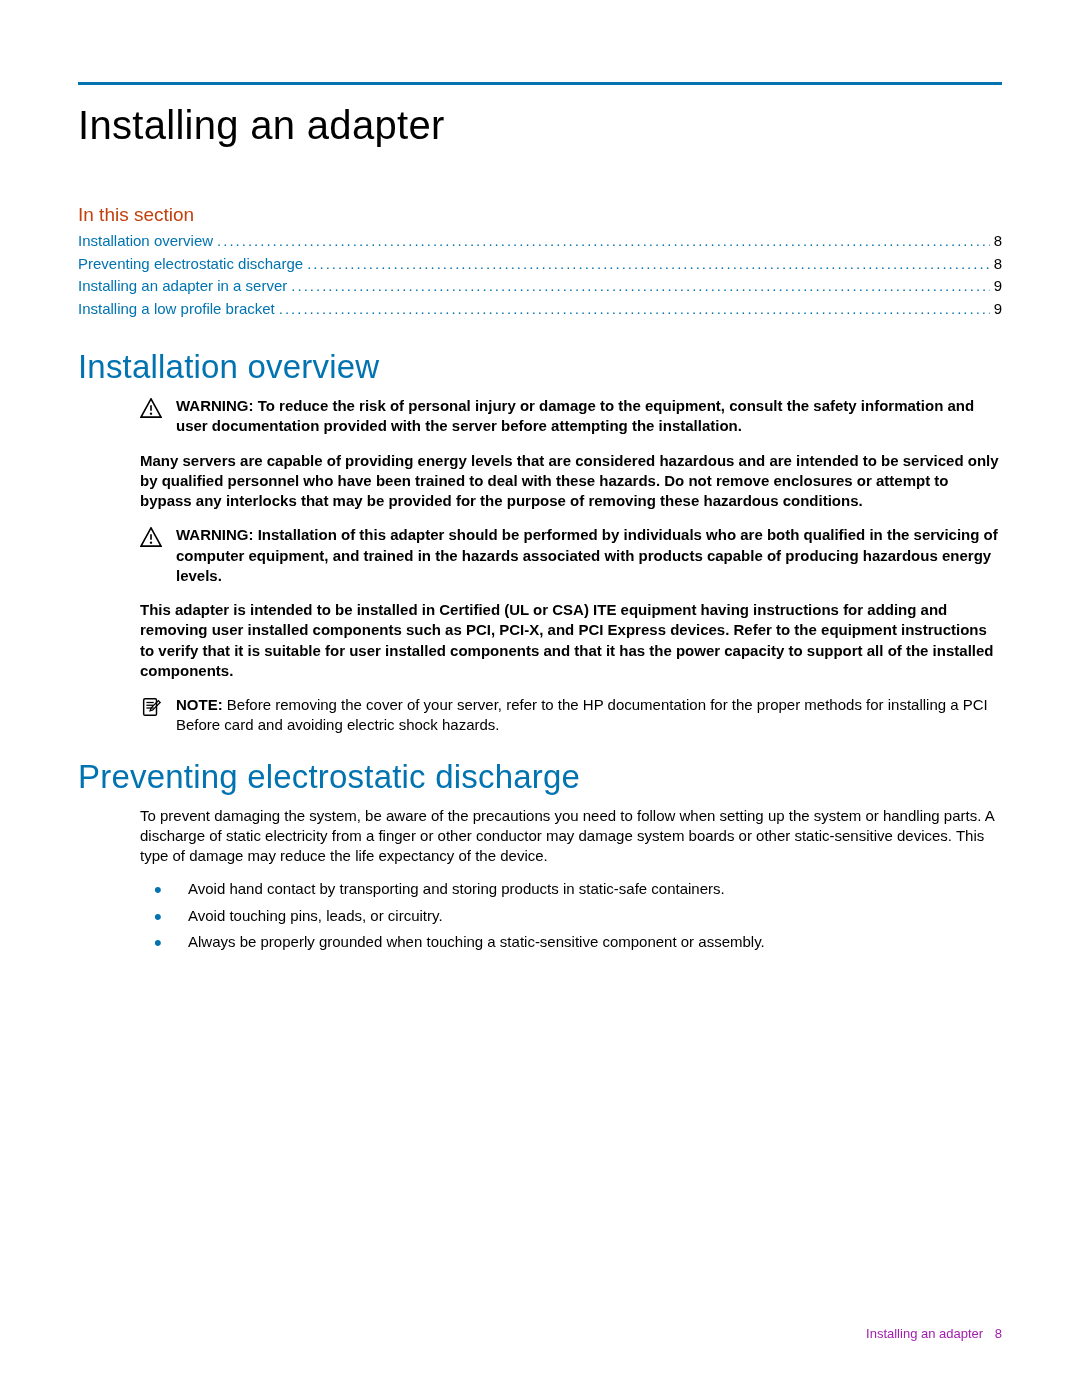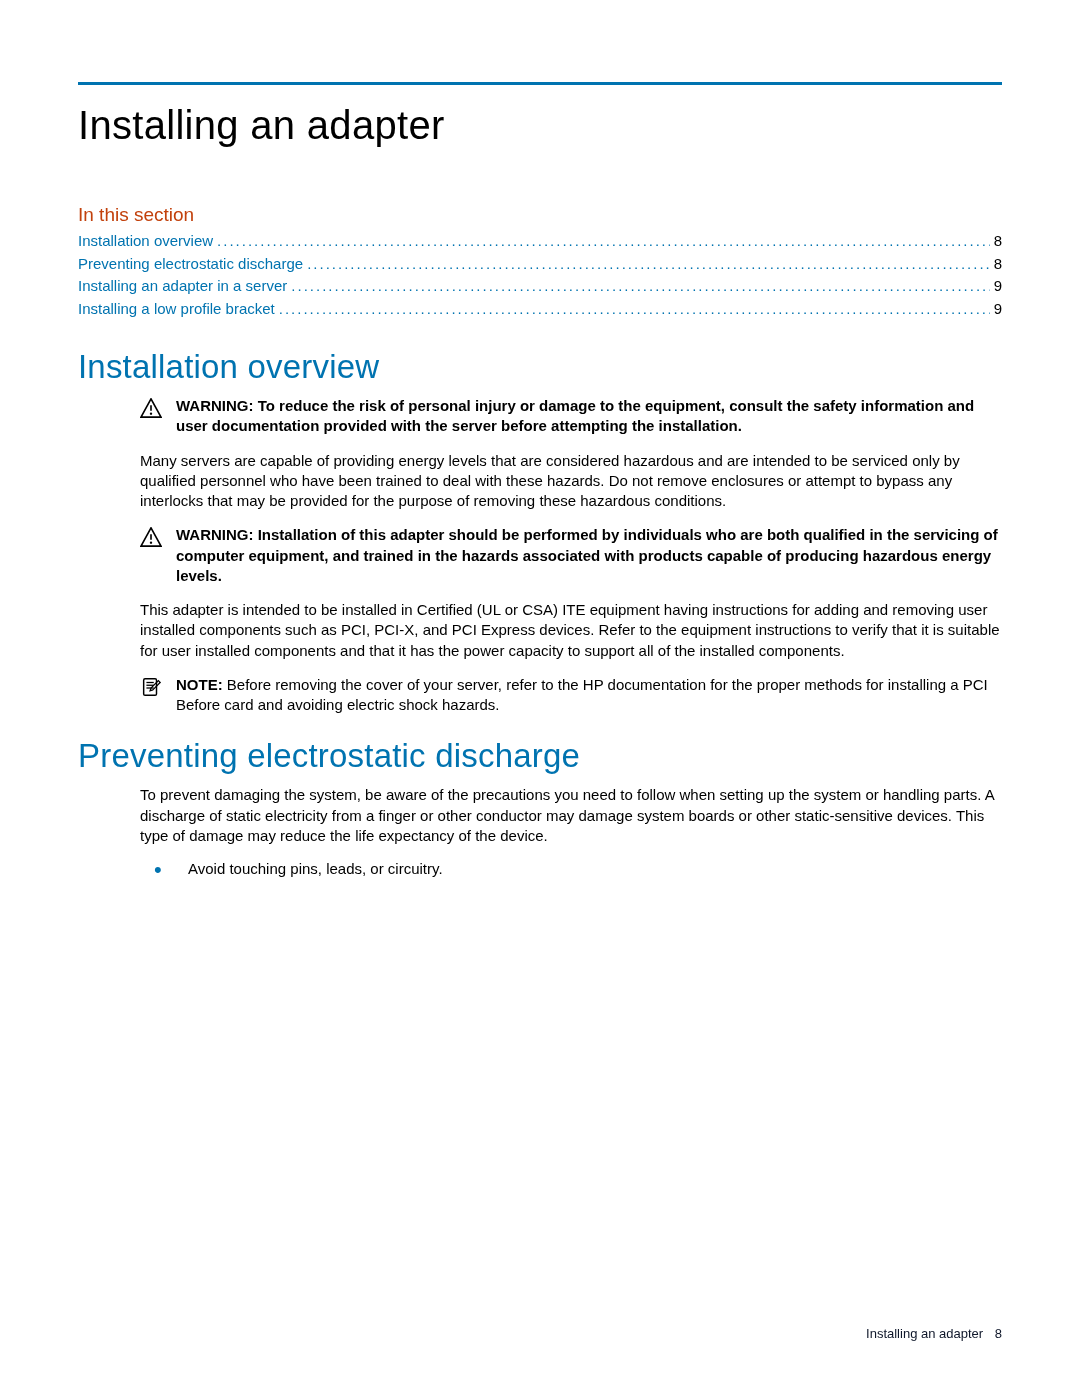--- a/index.html
+++ b/index.html
@@ -89,21 +89,21 @@
     line-height: 1.35;
   }
   .callout .co-text.bold, .callout .co-text strong { font-weight: 700; }
   .callout-sub {
     margin-left: 98px;
     margin-bottom: 14px;
   }
   .callout-sub p {
     font-size: 15px;
     line-height: 1.35;
-    font-weight: 400;
+    font-weight: 700;
   }
   ul.bullets {
     list-style: none;
     margin-left: 76px;
   }
   ul.bullets li {
     position: relative;
     padding-left: 34px;
     font-size: 15px;
     line-height: 1.5;
@@ -116,21 +116,21 @@
     top: -2px;
     color: #0073b0;
     font-size: 22px;
     line-height: 1.3;
   }
   .footer {
     position: absolute;
     right: 78px;
     bottom: 56px;
     font-size: 13px;
-    color: #0f172a;
+    color: #a21caf;
   }
   .footer .fp { margin-left: 8px; }
   .note-lead { font-weight: 700; }
 </style>
 </head>
 <body>
 
 <div class="page">
   <div class="rule"></div>
 
@@ -205,21 +205,23 @@
     <p class="co-text"><span class="note-lead">NOTE: </span><span>Before removing the cover of your server, refer to the HP documentation for the proper methods for installing a PCI Before card and avoiding electric shock hazards.</span></p>
   </div>
 
   <h2 class="h2">Preventing electrostatic discharge</h2>
 
   <div class="body-indent">
     <p class="body">To prevent damaging the system, be aware of the precautions you need to follow when setting up the system or handling parts. A discharge of static electricity from a finger or other conductor may damage system boards or other static-sensitive devices. This type of damage may reduce the life expectancy of the device.</p>
   </div>
 
   <ul class="bullets">
+    <li>Avoid hand contact by transporting and storing products in static-safe containers.</li>
     <li>Avoid touching pins, leads, or circuitry.</li>
+    <li>Always be properly grounded when touching a static-sensitive component or assembly.</li>
   </ul>
 
 </div>
 
 <div class="footer">
   <span>Installing an adapter</span>
   <span class="fp">8</span>
 </div>
 
 </body></html>

